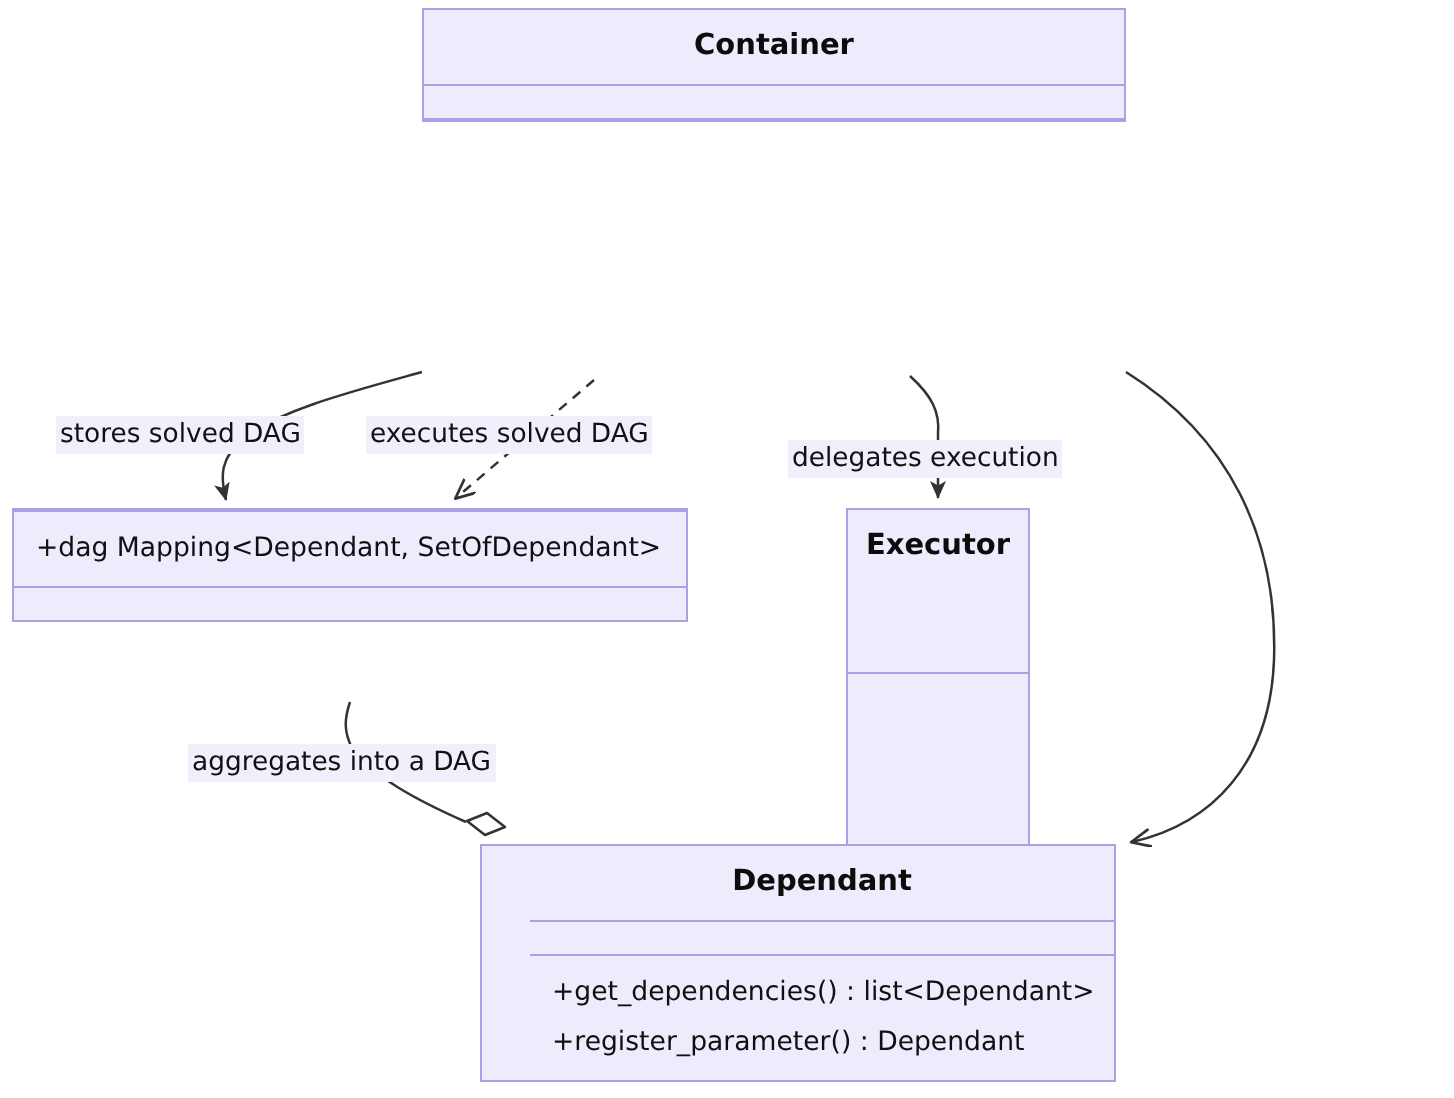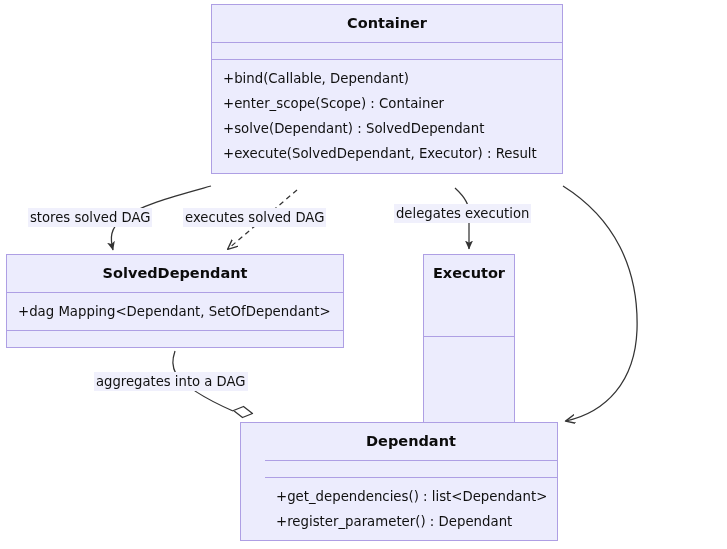--- a/index.html
+++ b/index.html
@@ -78,21 +78,21 @@
 
   
   #node-container     { left: 211px; top: 4px;   width: 352px; }
   #node-solveddep     { left: 6px;   top: 254px; width: 338px; }
   #node-executor      { left: 423px; top: 254px; width: 92px; gap: 44px;  }
   #node-dependant     { left: 240px; top: 422px; width: 318px; padding-left: 24px; }
 
   
   #label-stores       { left: 28px;  top: 208px; }
   #label-executes     { left: 183px; top: 208px; }
-  #label-delegates    { left: 394px; top: 204px; }
+  #label-delegates    { left: 394px; top: 220px; }
   #label-visits       { left: 549px; top: 290px; }
   #label-aggregates   { left: 94px;  top: 372px; }
 </style>
 </head>
 <body>
 
 <div id="diagram-canvas">
 
   <svg id="edge-layer" viewBox="0 0 727 549" width="727" height="549" xmlns="http://www.w3.org/2000/svg">
     <defs>
@@ -114,30 +114,23 @@
 
     <path d="M 175,351 C 172,360 172,366 176,374 C 186,388 208,400 233,411" fill="none" stroke="#333333" stroke-width="1.25"></path>
     <polygon points="233.5,410.5 243.5,406.5 252.5,413.5 242.5,417.5" fill="#ffffff" stroke="#333333" stroke-width="1.25" stroke-linejoin="round"></polygon>
   </svg>
 
   <div class="uml-class" id="node-container">
     <div class="uml-title">Container</div>
     <div class="uml-sep"></div>
     <div class="uml-compartment empty"></div>
     <div class="uml-sep"></div>
-    <div class="uml-compartment">
-      <div class="uml-member">+bind(Callable, Dependant)</div>
-      <div class="uml-member">+enter_scope(Scope) : Container</div>
-      <div class="uml-member">+solve(Dependant) : SolvedDependant</div>
-      <div class="uml-member">+execute(SolvedDependant, Executor) : Result</div>
-    </div>
   </div>
 
   <div class="uml-class" id="node-solveddep">
-    <div class="uml-title">SolvedDependant</div>
     <div class="uml-sep"></div>
     <div class="uml-compartment">
       <div class="uml-member">+dag Mapping&lt;Dependant, SetOfDependant&gt;</div>
     </div>
     <div class="uml-sep"></div>
     <div class="uml-compartment empty"></div>
   </div>
 
   <div class="uml-class" id="node-executor">
     <div class="uml-title">Executor</div>

